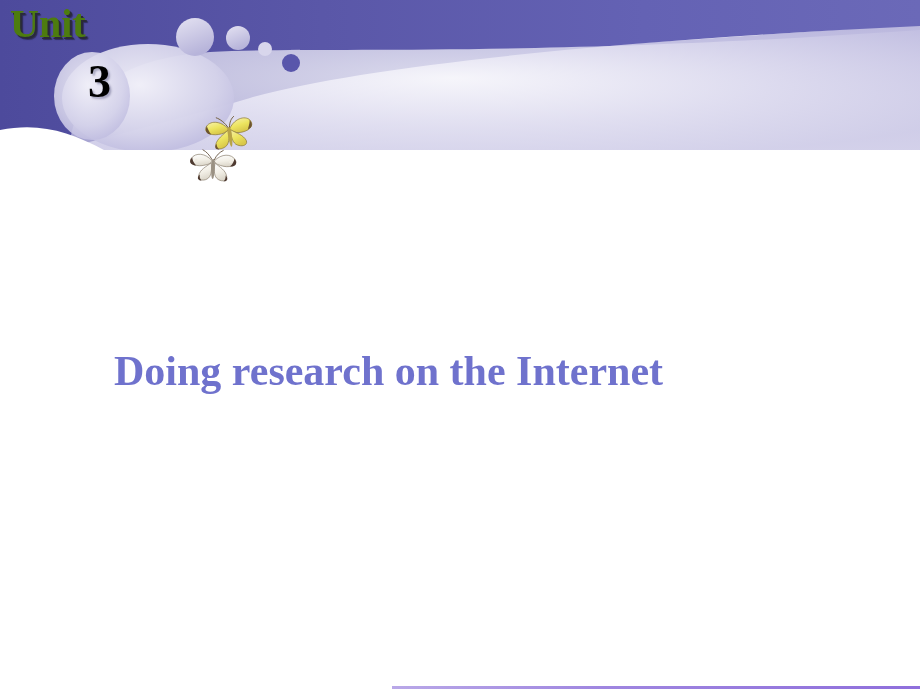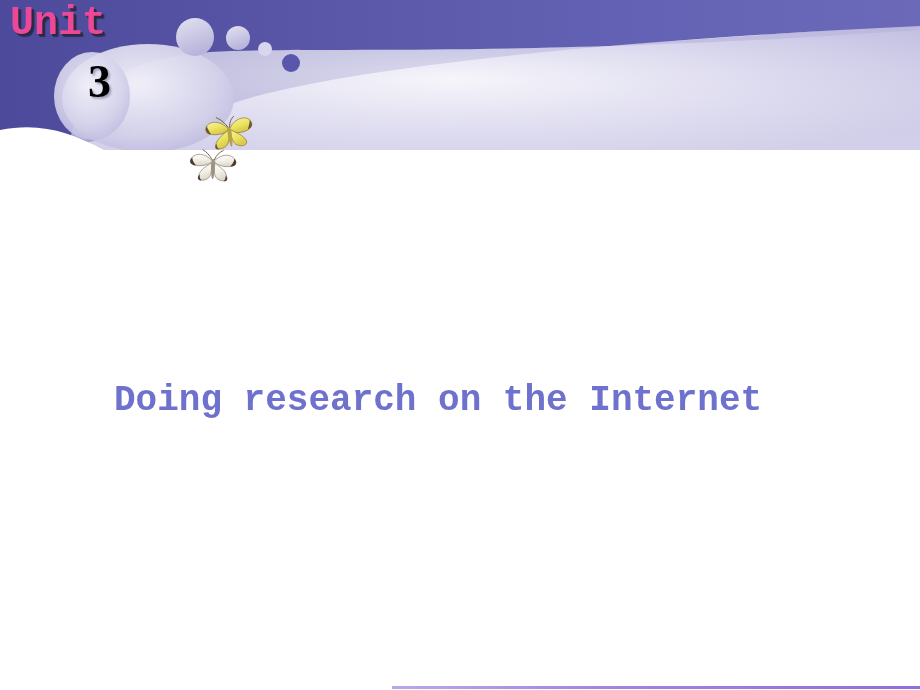--- a/index.html
+++ b/index.html
@@ -32,25 +32,25 @@
     display: block;
     width: 920px;
     height: 150px;
   }
 
   
   #unit-label {
     position: absolute;
     left: 10px;
     top: 2px;
-    font-family: Liberation Mono, monospace;
+    font-family: Liberation Serif, serif;
     font-weight: bold;
     font-size: 40px;
     line-height: 44px;
-    color: #ec4899;
+    color: #4d7c0f;
     letter-spacing: 0px;
     text-shadow: 2px 2px 0 #2a2a3a, 3px 3px 1px rgba(20,20,40,0.55);
     white-space: nowrap;
   }
   #unit-number {
     position: absolute;
     left: 88px;
     top: 58px;
     font-family: "Liberation Serif", serif;
     font-weight: bold;
@@ -87,24 +87,24 @@
     font-family: "Liberation Serif", serif;
     font-weight: bold;
     font-size: 62px;
     line-height: 66px;
     color: #f03b12;
     white-space: nowrap;
   }
   #subtitle {
     position: absolute;
     left: 114px;
-    top: 376px;
-    font-family: Liberation Mono, monospace;
-    font-weight: bold;
-    font-size: 36px;
+    top: 346px;
+    font-family: Liberation Serif, serif;
+    font-weight: bold;
+    font-size: 42px;
     line-height: 50px;
     color: #6f72cd;
     white-space: nowrap;
   }
 
   
   #bottom-rule {
     position: absolute;
     left: 392px;
     bottom: 1px;

